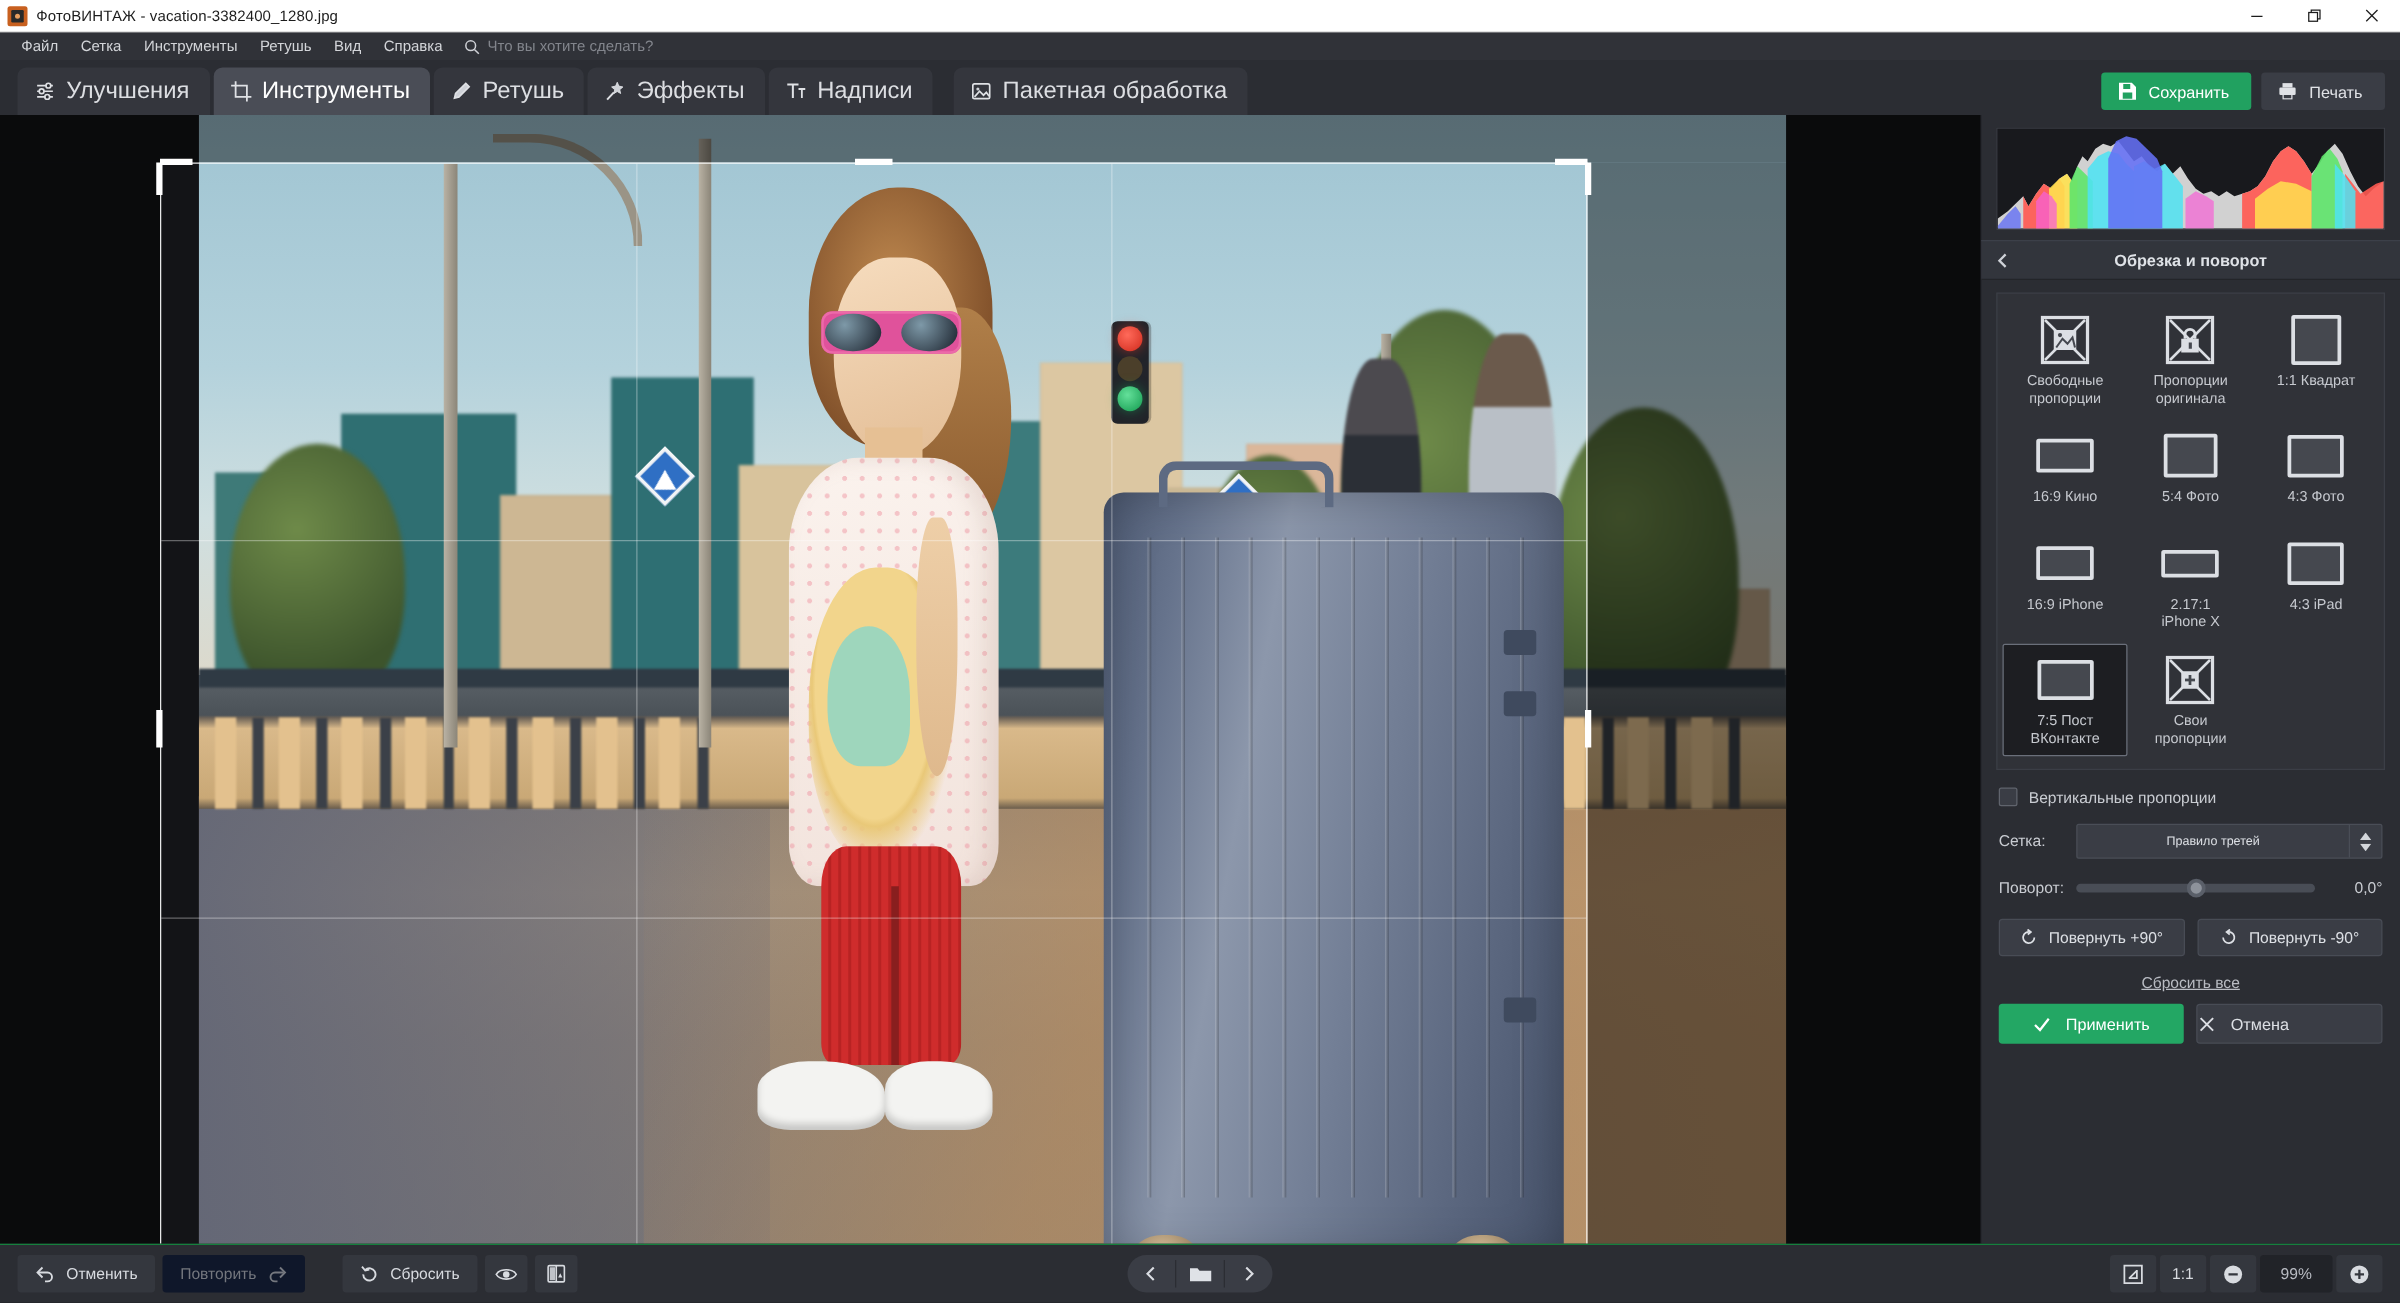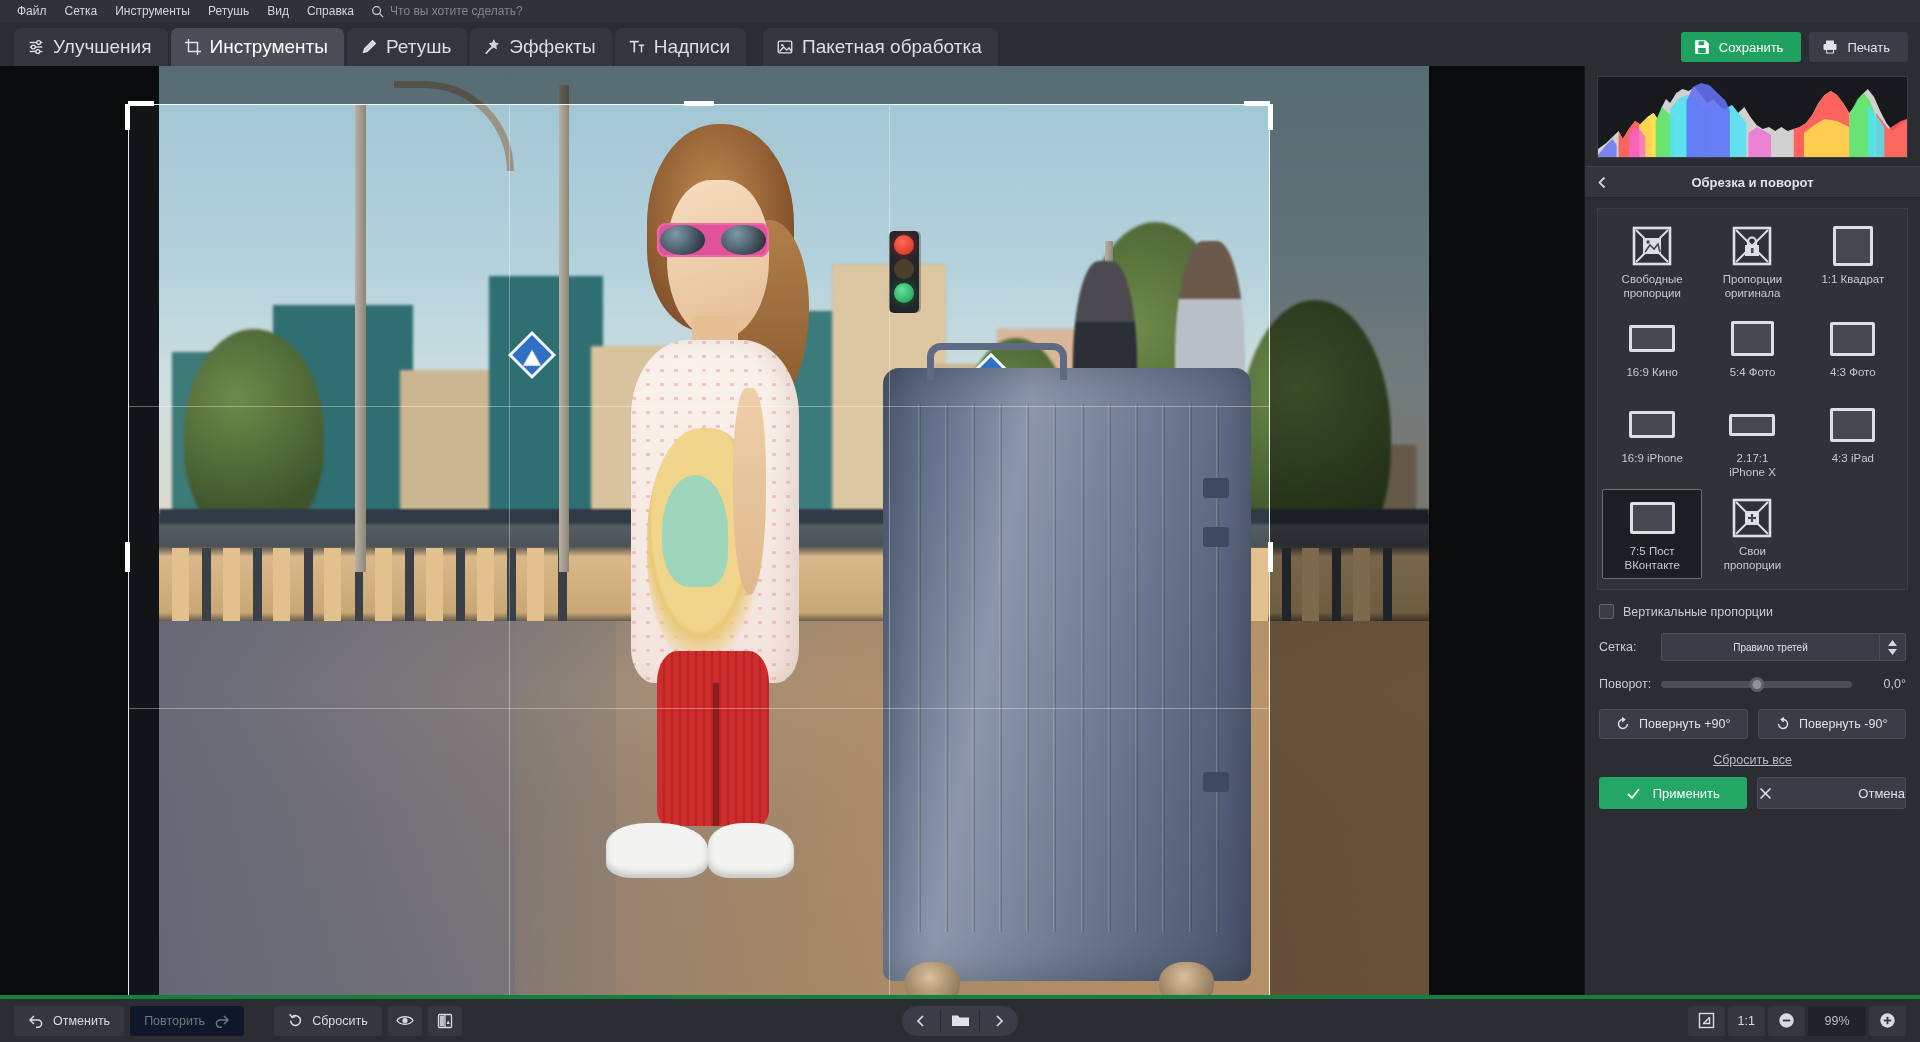--- a/index.html
+++ b/index.html
@@ -345,27 +345,27 @@
     text-decoration: underline;
   }
   .apply-row { display: flex; gap: 10px; padding: 0 14px; }
   .btn-apply {
     flex: 1 1 0; height: 32px; background: #23a764; border-radius: 3px;
     display: flex; align-items: center; justify-content: center; gap: 12px;
     font-size: 13px; color: #fff;
   }
   .btn-cancel {
     flex: 1 1 0; height: 32px; background: #3a3d45; border: 1px solid #484c55; border-radius: 3px;
-    display: flex; align-items: center; justify-content: space-between; gap: 12px;
+    display: flex; align-items: center; justify-content: flex-start; gap: 12px;
     font-size: 13px; color: #dde0e5;
   }
 
   
   .statusbar {
-    flex: 0 0 47px; height: 47px; background: #2b2d33; border-top: 4px solid #15803d;
+    flex: 0 0 47px; height: 47px; background: #2b2d33; border-top: 1px solid #15803d;
     display: flex; align-items: center; padding: 0 14px; position: relative;
   }
   .sb-left { display: flex; align-items: center; gap: 6px; }
   .sb-btn {
     height: 30px; background: #34373e; border-radius: 3px; display: flex; align-items: center;
     gap: 9px; padding: 0 14px; font-size: 12.5px; color: #d8dbe0;
   }
   .sb-btn.disabled { color: #74777e; background: #0f172a; }
   .sb-btn.sq { width: 34px; padding: 0; justify-content: center; }
   .sb-gap { width: 18px; }
@@ -385,20 +385,43 @@
     font-size: 12.5px; color: #d8dbe0;
   }
   .zval { background: #212328; min-width: 58px; color: #b9bcc3; }
   svg { fill: none; stroke: currentColor; }
 </style>
 </head>
 <body>
 
 <div class="app">
 
+  <div class="titlebar">
+    <div class="title-icon"></div>
+    <div class="title-text">ФотоВИНТАЖ - vacation-3382400_1280.jpg</div>
+    <div class="win-controls">
+      <div class="win-btn">
+        <svg width="11" height="11" viewBox="0 0 11 11">
+            <line x1="1" y1="6" x2="10" y2="6" stroke-width="1"></line>
+          </svg>
+      </div>
+      <div class="win-btn">
+        <svg width="11" height="11" viewBox="0 0 11 11">
+          <rect x="1" y="3" width="7" height="7" stroke-width="1"></rect>
+          <polyline points="3,3 3,1 10,1 10,8 8,8" stroke-width="1"></polyline>
+        </svg>
+      </div>
+      <div class="win-btn">
+        <svg width="11" height="11" viewBox="0 0 11 11">
+            <line x1="1" y1="1" x2="10" y2="10" stroke-width="1"></line>
+            <line x1="10" y1="1" x2="1" y2="10" stroke-width="1"></line>
+          </svg>
+      </div>
+    </div>
+  </div>
 
   <div class="menubar">
     <div class="menu-item">Файл</div>
     <div class="menu-item">Сетка</div>
     <div class="menu-item">Инструменты</div>
     <div class="menu-item">Ретушь</div>
     <div class="menu-item">Вид</div>
     <div class="menu-item">Справка</div>
     <div class="menu-search">
       <svg class="sicon" viewBox="0 0 14 14">

